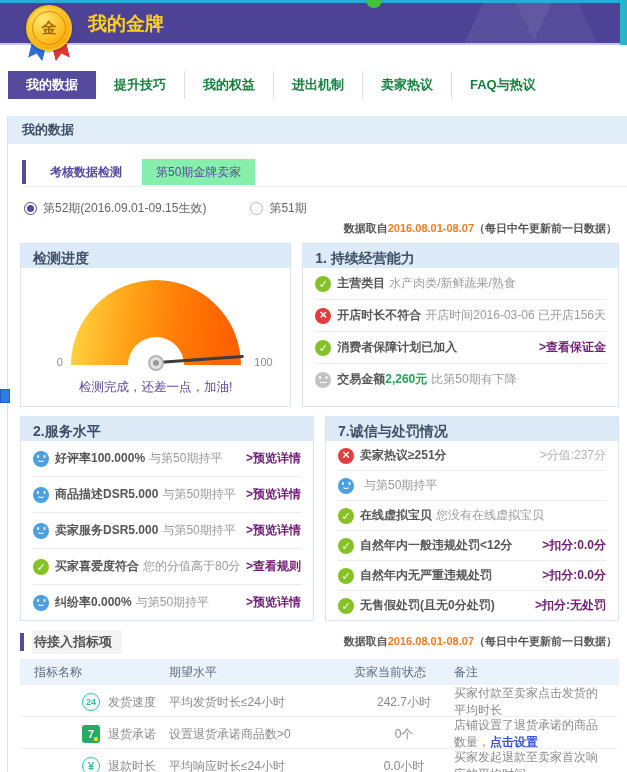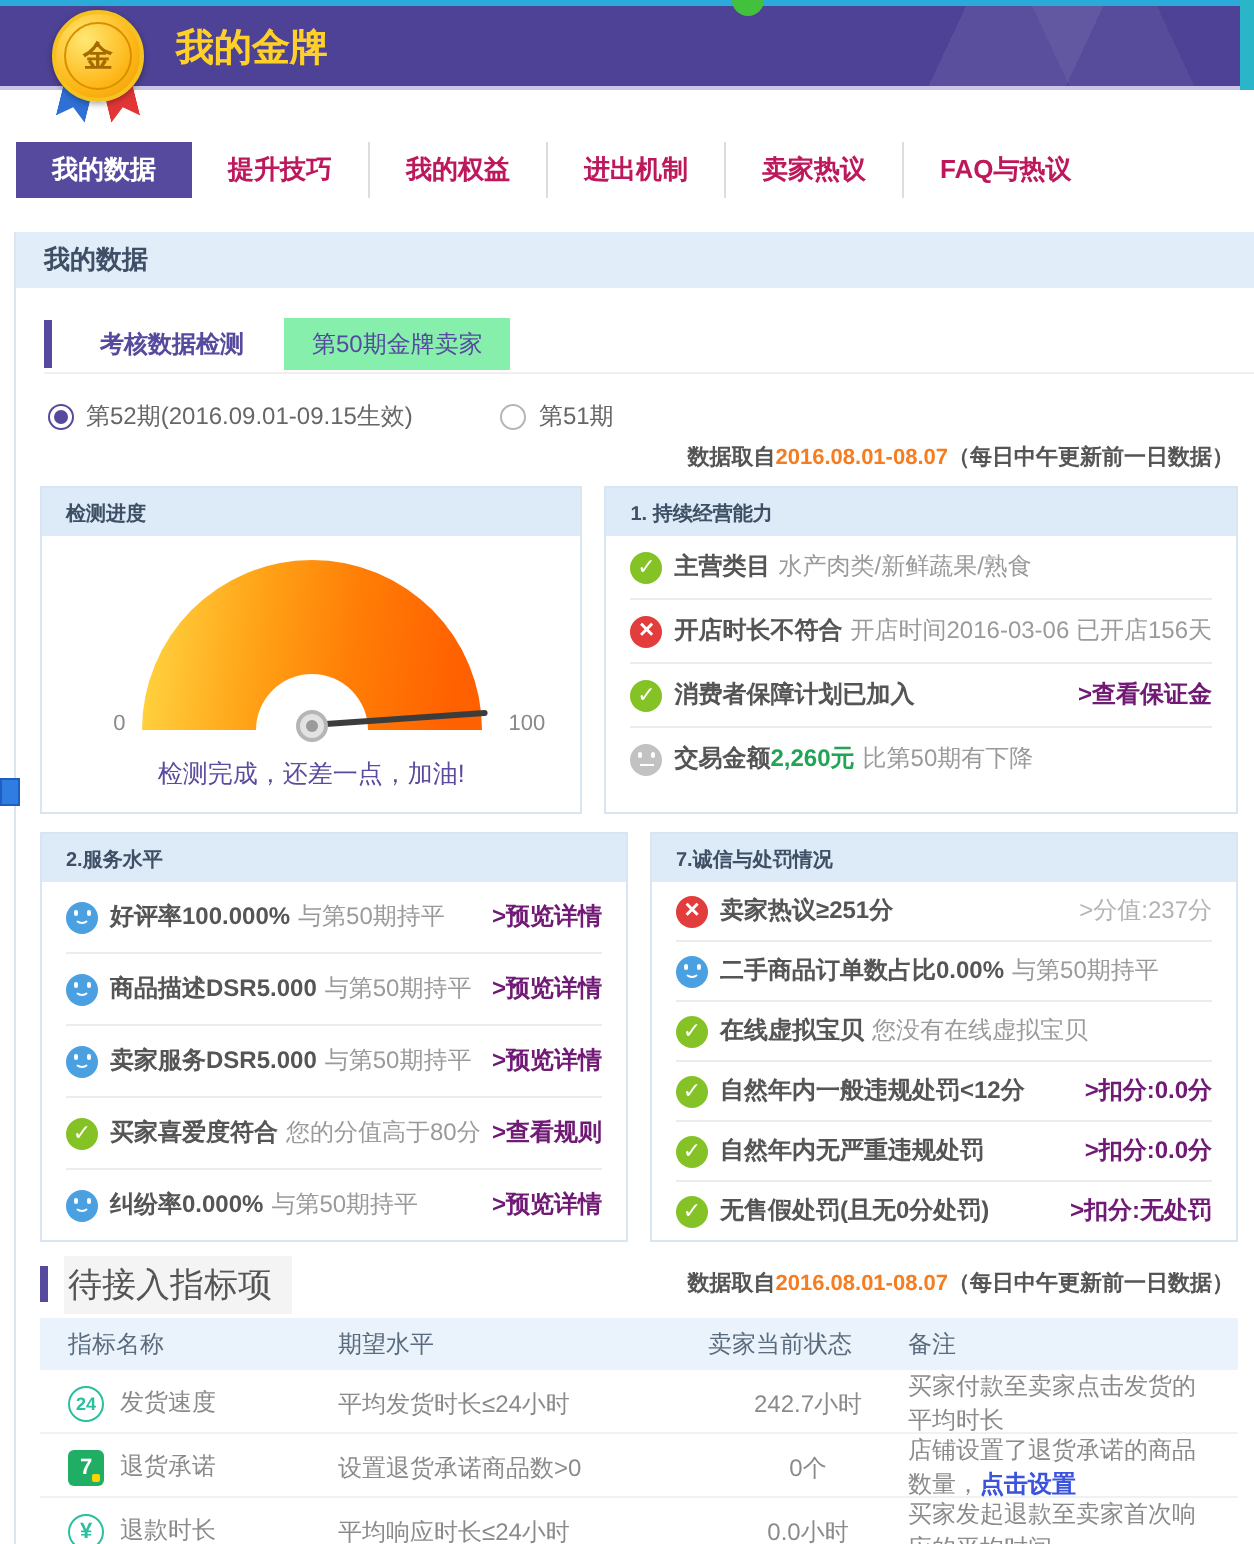--- a/index.html
+++ b/index.html
@@ -25,21 +25,21 @@
     transform:rotate(-14deg);clip-path:polygon(0 0,100% 0,100% 100%,50% 78%,0 100%);}
   .medal-circle{position:absolute;left:4px;top:0;width:42px;height:42px;border-radius:50%;
     background:radial-gradient(circle at 35% 30%,#ffe873,#fdb515 62%,#e89b00);
     border:2px solid #f6c21f;box-shadow:0 1px 3px rgba(0,0,0,.35);}
   .medal-circle::before{content:"";position:absolute;inset:4px;border-radius:50%;border:1px solid #d98f00;}
   .medal-char{position:absolute;left:0;top:0;width:100%;height:100%;display:flex;align-items:center;
     justify-content:center;color:#a66b00;font-weight:bold;font-size:15px;}
 
   
   .tabs{display:flex;align-items:center;height:28px;margin:26px 0 0 8px;}
-  .tab{padding:0 18px;line-height:28px;color:#be185d;font-weight:bold;font-size:13px;cursor:pointer;}
+  .tab{padding:0 18px;line-height:28px;color:#15803d;font-weight:bold;font-size:13px;cursor:pointer;}
   .tab.sep{border-right:1px solid #ddd;}
   .tab.active{background:#564a9e;color:#fff;border:none;}
 
   
   .main{margin-left:7px;border-left:1px solid #d9e6f2;padding-bottom:4px;min-height:660px;}
   .section-bar{margin-top:17px;height:28px;line-height:28px;background:#e1edf8;color:#3f5066;
     font-weight:bold;font-size:13px;padding-left:14px;}
 
   .subtabs{display:flex;align-items:center;margin:14px 0 0 14px;border-bottom:1px solid #efefef;height:28px;}
   .subtab-bar{width:4px;height:24px;background:#564a9e;margin-right:10px;}
@@ -55,21 +55,21 @@
   .radio.sel::after{content:"";position:absolute;inset:2px;border-radius:50%;background:#564a9e;}
 
   .data-note{text-align:right;padding-right:10px;color:#555;font-weight:bold;font-size:11px;height:16px;}
   .data-note .date{color:#f57c1f;}
 
   
   .panels{display:flex;gap:11px;margin:6px 8px 0 12px;}
   .panels.second{margin-top:9px;}
   .panel{flex:1;border:1px solid #d8e5f2;background:#fff;}
   .panel-h{background:#dcebf7;line-height:28px;height:24px;padding:0 12px;color:#3f5066;
-    font-weight:bold;font-size:10px;}
+    font-weight:bold;font-size:14px;}
   .panel-body{padding:0 12px;}
   .p-item{display:flex;align-items:center;border-bottom:1px solid #ececec;}
   .p-item:last-child{border-bottom:none;}
   .pad7 .p-item{padding:7px 0;}
   .pad9 .p-item{padding:9px 0;}
   .pad6 .p-item{padding:6px 0;}
   .icn{width:16px;height:16px;border-radius:50%;margin-right:6px;flex:none;position:relative;
     color:#fff;text-align:center;line-height:16px;font-size:11px;font-weight:bold;}
   .icn.check{background:#85c226;}
   .icn.check::after{content:"✓";position:absolute;left:0;top:0;width:100%;font-size:11px;}
@@ -103,32 +103,32 @@
     border-radius:2px;transform-origin:0 50%;transform:rotate(-4deg);z-index:2;}
   .hub{position:absolute;left:50%;bottom:-6px;transform:translateX(-50%);width:12px;height:12px;
     border-radius:50%;background:#e2e2e2;border:2px solid #b5b5b5;z-index:3;}
   .hub::after{content:"";position:absolute;inset:3px;border-radius:50%;background:#9a9a9a;}
   .gauge-cap{text-align:center;color:#5b4a9e;margin-top:14px;font-size:12.5px;}
 
   
   .pending-head{display:flex;align-items:center;margin:10px 10px 6px 12px;height:22px;}
   .pbar{width:4px;height:18px;background:#564a9e;margin-right:8px;flex:none;}
   .ptitle-box{background:#f4f4f4;padding:3px 10px 3px 2px;display:flex;align-items:center;}
-  .ptitle{font-weight:normal;color:#555;font-size:17px;}
+  .ptitle{font-weight:bold;color:#555;font-size:13px;}
   .psub{color:#777;font-size:12px;margin-left:4px;}
   .pending-head .data-note{margin-left:auto;padding-right:0;}
 
   .tbl{margin:0 8px 0 12px;border-bottom:1px solid #e8eef5;}
   .tgrid{display:grid;grid-template-columns:135px 185px 100px 1fr;align-items:center;padding:0 14px;}
   .thead{background:#eaf3fb;height:26px;color:#5a6b7d;}
   .thead .c3,.thead .c4{text-align:left;}
   .trow{height:31px;border-bottom:1px solid #edf2f7;color:#8a8a8a;}
   .trow:last-child{border-bottom:none;}
   .trow .c3{text-align:center;}
-  .cell-name{display:flex;align-items:flex-start;}
+  .cell-name{display:flex;align-items:flex-end;margin-left:48px;}
   .ric{width:18px;height:18px;margin-right:8px;flex:none;text-align:center;position:relative;box-sizing:border-box;}
   .ric.clock{border:1px solid #2bbfa0;color:#2bbfa0;border-radius:50%;font-size:9px;line-height:16px;font-weight:bold;}
   .ric.seven{background:#1fae63;color:#fff;border-radius:3px;font-size:11px;line-height:18px;font-weight:bold;}
   .ric.seven::after{content:"";position:absolute;right:2px;bottom:2px;width:4px;height:4px;background:#ffd200;border-radius:1px;}
   .ric.refund{border:1px solid #2bbfa0;color:#2bbfa0;border-radius:50%;font-size:11px;line-height:16px;font-weight:bold;}
   .remark-link{color:#3b53dd;font-weight:bold;text-decoration:none;cursor:pointer;}
 
   
   .scroll-handle{position:absolute;left:0;top:389px;width:8px;height:12px;background:#2f7de1;
     border:1px solid #1d5fc0;z-index:10;cursor:pointer;}
@@ -271,21 +271,20 @@
     <div class="panel">
       <div class="panel-h">7.诚信与处罚情况</div>
       <div class="panel-body pad6">
         <div class="p-item">
           <span class="icn cross"></span>
           <span class="t">卖家热议≥251分</span>
           <span class="note-gray">&gt;分值:237分</span>
         </div>
         <div class="p-item">
           <span class="icn smile"></span>
-          <span class="t">二手商品订单数占比0.00%</span>
           <span class="d">与第50期持平</span>
         </div>
         <div class="p-item">
           <span class="icn check"></span>
           <span class="t">在线虚拟宝贝</span>
           <span class="d">您没有在线虚拟宝贝</span>
         </div>
         <div class="p-item">
           <span class="icn check"></span>
           <span class="t">自然年内一般违规处罚&lt;12分</span>

